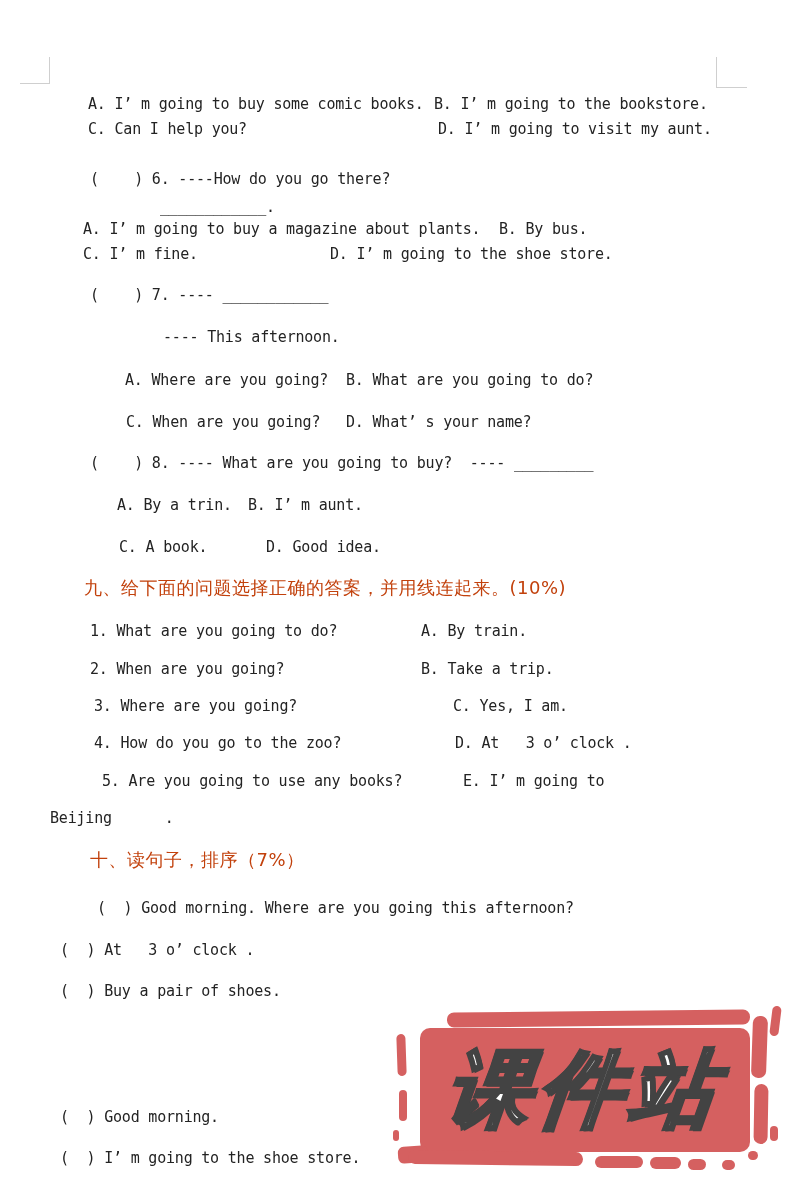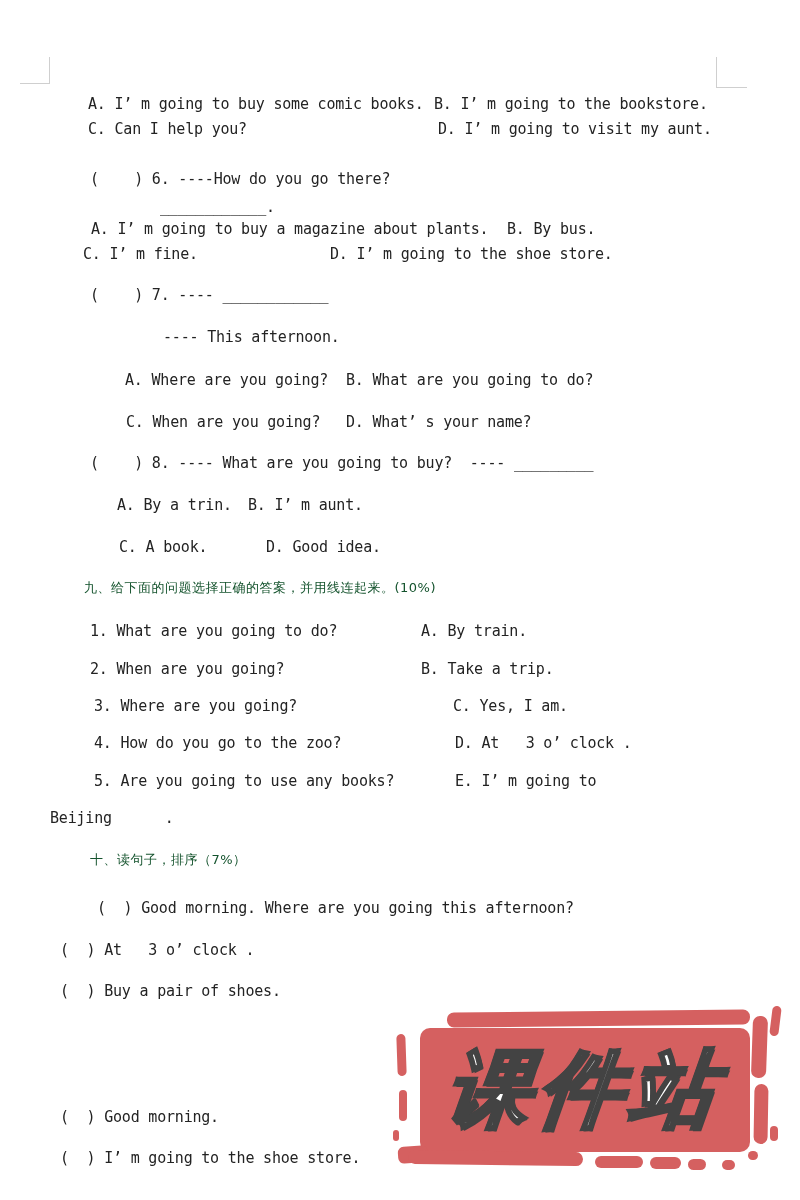--- a/index.html
+++ b/index.html
@@ -3,21 +3,21 @@
 <meta charset="utf-8">
 <style>
   html,body{margin:0;padding:0;background:#ffffff;}
   .page{
     position:relative;width:800px;height:1200px;background:#fff;overflow:hidden;
     font-family:"DejaVu Sans Mono","Liberation Mono",monospace;
     color:#232323;
   }
   .ln{position:absolute;white-space:pre;font-size:15px;letter-spacing:-0.2px;line-height:19px;text-align:right;}
   .seg{position:absolute;white-space:pre;top:0;}
-  .cjk{font-family:"DejaVu Sans","Liberation Sans",sans-serif;font-size:13px;letter-spacing:0.5px;color:#14532d;}
+  .cjk{font-family:"DejaVu Sans","Liberation Sans",sans-serif;font-size:18px;letter-spacing:0.5px;color:#c2410c;}
   
   .corner{position:absolute;border:0 solid #cfcfcf;}
   .corner.tl{left:20px;top:57px;width:29px;height:26px;border-right-width:1px;border-bottom-width:1px;}
   .corner.tr{left:716px;top:57px;width:30px;height:30px;border-left-width:1px;border-bottom-width:1px;}
   
   .stamp{position:absolute;left:390px;top:1004px;width:400px;height:190px;opacity:0.97;}
   .sp{position:absolute;background:#d45b5b;}
   .st-main{left:30px;top:24px;width:330px;height:124px;border-radius:10px;}
   .st-top{left:57px;top:7px;width:303px;height:15px;border-radius:7px;transform:rotate(-0.6deg);}
   .st-right1{left:362px;top:12px;width:15px;height:62px;border-radius:7px;transform:rotate(2deg);}
@@ -56,21 +56,21 @@
     <span class="seg" style="left:88px">A. I’ m going to buy some comic books.</span>
     <span class="seg" style="left:434px">B. I’ m going to the bookstore.</span>
   </div>
   <div class="ln" style="top:120px;left:0;width:800px;">
     <span class="seg" style="left:88px">C. Can I help you?</span>
     <span class="seg" style="left:438px">D. I’ m going to visit my aunt.</span>
   </div>
 
   <div class="ln" style="top:170px;left:90px;">(    ) 6. ----How do you go there?</div>
   <div class="ln" style="top:198px;left:160px;">____________.</div>
-  <div class="ln" style="top:220px;left:8px;width:654px;">
+  <div class="ln" style="top:220px;left:0;width:654px;">
     <span class="seg" style="left:83px">A. I’ m going to buy a magazine about plants.</span>
     <span class="seg" style="left:499px">B. By bus.</span>
   </div>
   <div class="ln" style="top:245px;left:0;width:800px;">
     <span class="seg" style="left:83px">C. I’ m fine.</span>
     <span class="seg" style="left:330px">D. I’ m going to the shoe store.</span>
   </div>
 
   <div class="ln" style="top:286px;left:90px;">(    ) 7. ---- ____________</div>
   <div class="ln" style="top:328px;left:163px;">---- This afternoon.</div>
@@ -104,21 +104,21 @@
     <span class="seg" style="left:421px">B. Take a trip.</span>
   </div>
   <div class="ln" style="top:697px;left:0;width:800px;">
     <span class="seg" style="left:94px">3. Where are you going?</span>
     <span class="seg" style="left:453px">C. Yes, I am.</span>
   </div>
   <div class="ln" style="top:734px;left:0;width:800px;">
     <span class="seg" style="left:94px">4. How do you go to the zoo?</span>
     <span class="seg" style="left:455px">D. At   3 o’ clock .</span>
   </div>
-  <div class="ln" style="top:772px;left:0;width:684px;">
+  <div class="ln" style="top:772px;left:8px;width:684px;">
     <span class="seg" style="left:94px">5. Are you going to use any books?</span>
     <span class="seg" style="left:455px">E. I’ m going to</span>
   </div>
   <div class="ln" style="top:809px;left:50px;">Beijing      .</div>
 
   <div class="ln cjk" style="top:850px;left:90px;">十、读句子，排序（7%）</div>
 
   <div class="ln" style="top:899px;left:97px;">(  ) Good morning. Where are you going this afternoon?</div>
   <div class="ln" style="top:941px;left:60px;">(  ) At   3 o’ clock .</div>
   <div class="ln" style="top:982px;left:60px;">(  ) Buy a pair of shoes.</div>

